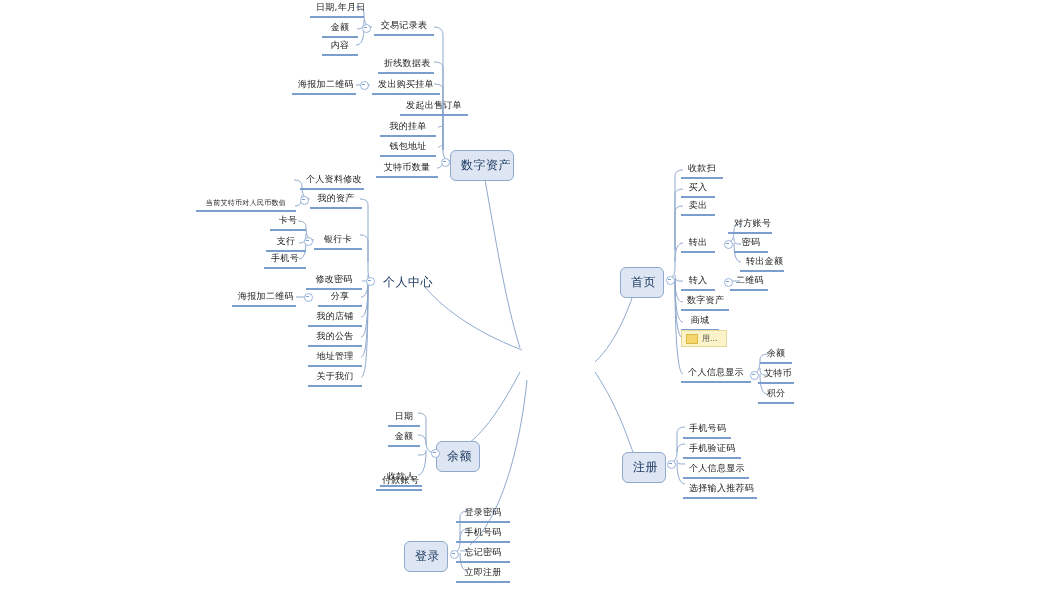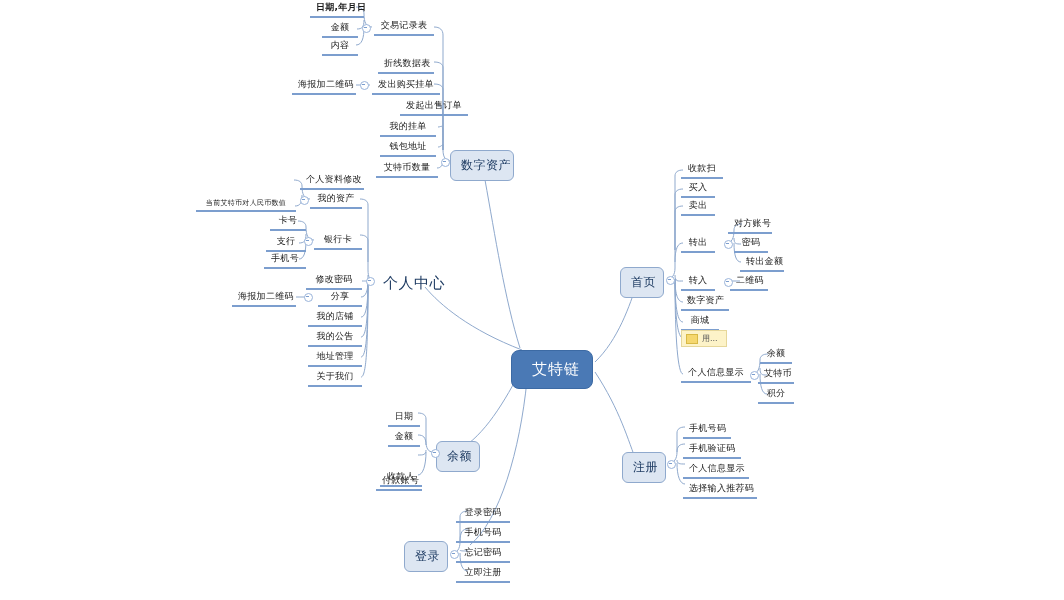--- a/index.html
+++ b/index.html
@@ -164,38 +164,37 @@
       <path d="M677,460 C677,464 680,464 685,464"></path>
       <path d="M677,463 C677,476 680,484 685,484"></path>
 
       <path d="M452,553 C457,553 460,549 460,542 L460,517 C460,513 463,511 468,511"></path>
       <path d="M460,542 C460,531 463,529 468,529"></path>
       <path d="M460,550 C460,551 463,551 468,551"></path>
       <path d="M460,553 C460,566 463,571 468,571"></path>
     </g>
   </svg>
 
-  <div class="node root" style="left:511px;top:350px;width:82px;">艾特链</div>
 
   <div class="node lvl1" style="left:450px;top:150px;width:64px;">数字资产</div>
-  <div class="node lvl1" style="left:373px;top:268px;width:64px; background:transparent;border:none;font-size:15px;">个人中心</div>
+  <div class="node lvl1" style="left:373px;top:268px;width:64px; background:transparent;border:none;font-size:12px;">个人中心</div>
   <div class="node lvl1" style="left:620px;top:267px;width:44px;">首页</div>
   <div class="node lvl1" style="left:436px;top:441px;width:44px;">余额</div>
   <div class="node lvl1" style="left:622px;top:452px;width:44px;">注册</div>
   <div class="node lvl1" style="left:404px;top:541px;width:44px;">登录</div>
 
   <div class="node leaf" style="left:374px;top:18px;width:60px;">交易记录表</div>
   <div class="node leaf" style="left:378px;top:56px;width:56px;">折线数据表</div>
   <div class="node leaf" style="left:372px;top:77px;width:68px;">发出购买挂单</div>
   <div class="node leaf" style="left:372px;top:98px;width:68px;margin-left:28px;">发起出售订单</div>
   <div class="node leaf" style="left:380px;top:119px;width:56px;">我的挂单</div>
   <div class="node leaf" style="left:380px;top:139px;width:56px;">钱包地址</div>
   <div class="node leaf" style="left:376px;top:160px;width:62px;">艾特币数量</div>
 
-  <div class="node leaf" style="left:310px;top:0px;width:54px;font-weight:bold;">日期,年月日</div>
+  <div class="node leaf" style="left:310px;top:0px;width:54px;">日期,年月日</div>
   <div class="node leaf" style="left:322px;top:20px;width:36px;">金额</div>
   <div class="node leaf" style="left:322px;top:38px;width:36px;">内容</div>
 
   <div class="node leaf" style="left:292px;top:77px;width:64px;">海报加二维码</div>
 
   <div class="node leaf" style="left:310px;top:191px;width:52px;">我的资产</div>
   <div class="node leaf" style="left:314px;top:232px;width:48px;">银行卡</div>
   <div class="node leaf" style="left:306px;top:272px;width:56px;text-align:center;">修改密码</div>
   <div class="node leaf" style="left:318px;top:289px;width:44px;">分享</div>
   <div class="node leaf" style="left:308px;top:309px;width:54px;text-align:center;">我的店铺</div>

